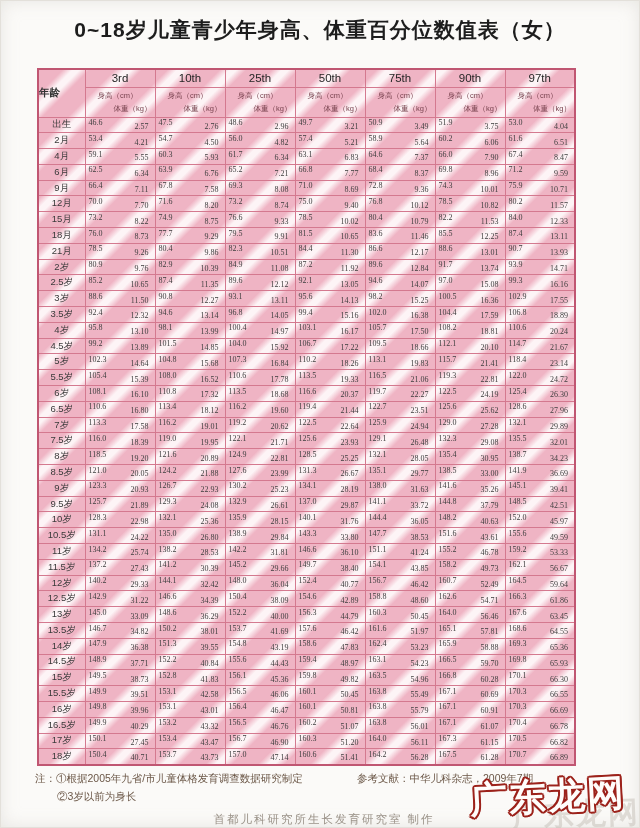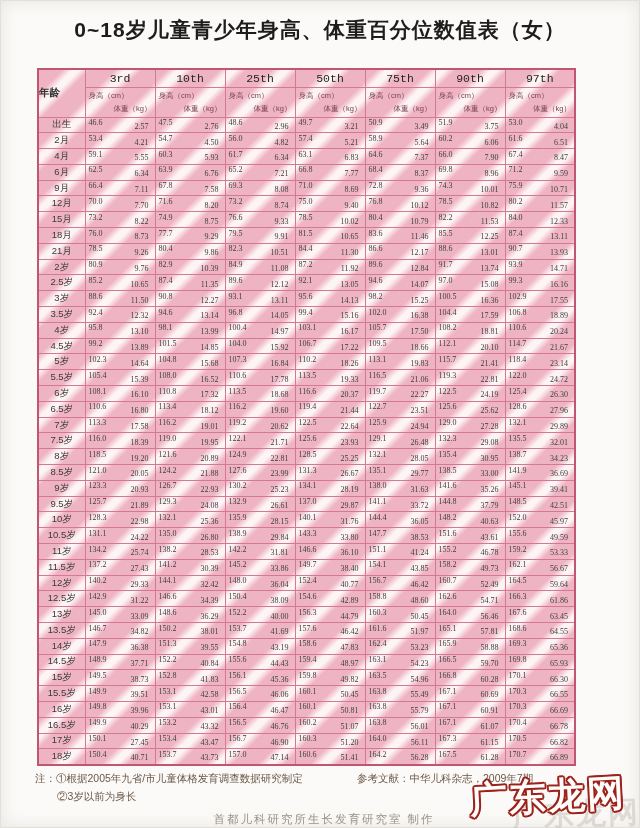--- a/index.html
+++ b/index.html
@@ -49,32 +49,32 @@
   col.c-age{width:47px;}
   col.c-pct{width:70px;}
   tr.pct-row{height:18px;}
   th.age-head{
     background:#fefdfc;
     font-size:10.5px; font-weight:700; color:#333;
     text-align:left; vertical-align:middle;
   }
   th.pct{
     background:#fefdfc;
-    font-family:Liberation Mono, monospace;
+    font-family:Liberation Sans, sans-serif;
     font-size:11.5px; font-weight:500; color:#252525;
     text-align:center; vertical-align:middle;
   }
   tr.sub-row{height:30px;}
   th.sub{position:relative; font-weight:400;}
   th.sub .sh-h, th.sub .sh-w{
     position:absolute;
     font-size:7.5px; color:var(--subheader-text);
     white-space:nowrap;
   }
-  th.sub .sh-h{top:3px; left:3px;}
+  th.sub .sh-h{top:3px; left:12px;}
   th.sub .sh-w{bottom:3px; right:3px;}
   tbody tr{height:15.8px;}
   td.age{
     text-align:center; vertical-align:middle;
     font-size:9.5px; color:#3a3a3a;
   }
   td.cell{position:relative;}
   td.cell .h, td.cell .w{
     position:absolute;
     font-family:"Liberation Serif", serif;
@@ -1042,21 +1042,21 @@
         <td class="cell">
           <span class="h">137.2</span>
           <span class="w">27.43</span>
         </td>
         <td class="cell">
           <span class="h">141.2</span>
           <span class="w">30.39</span>
         </td>
         <td class="cell">
           <span class="h">145.2</span>
-          <span class="w">33.86</span>
+          <span class="w">29.66</span>
         </td>
         <td class="cell">
           <span class="h">149.7</span>
           <span class="w">38.40</span>
         </td>
         <td class="cell">
           <span class="h">154.1</span>
           <span class="w">43.85</span>
         </td>
         <td class="cell">

